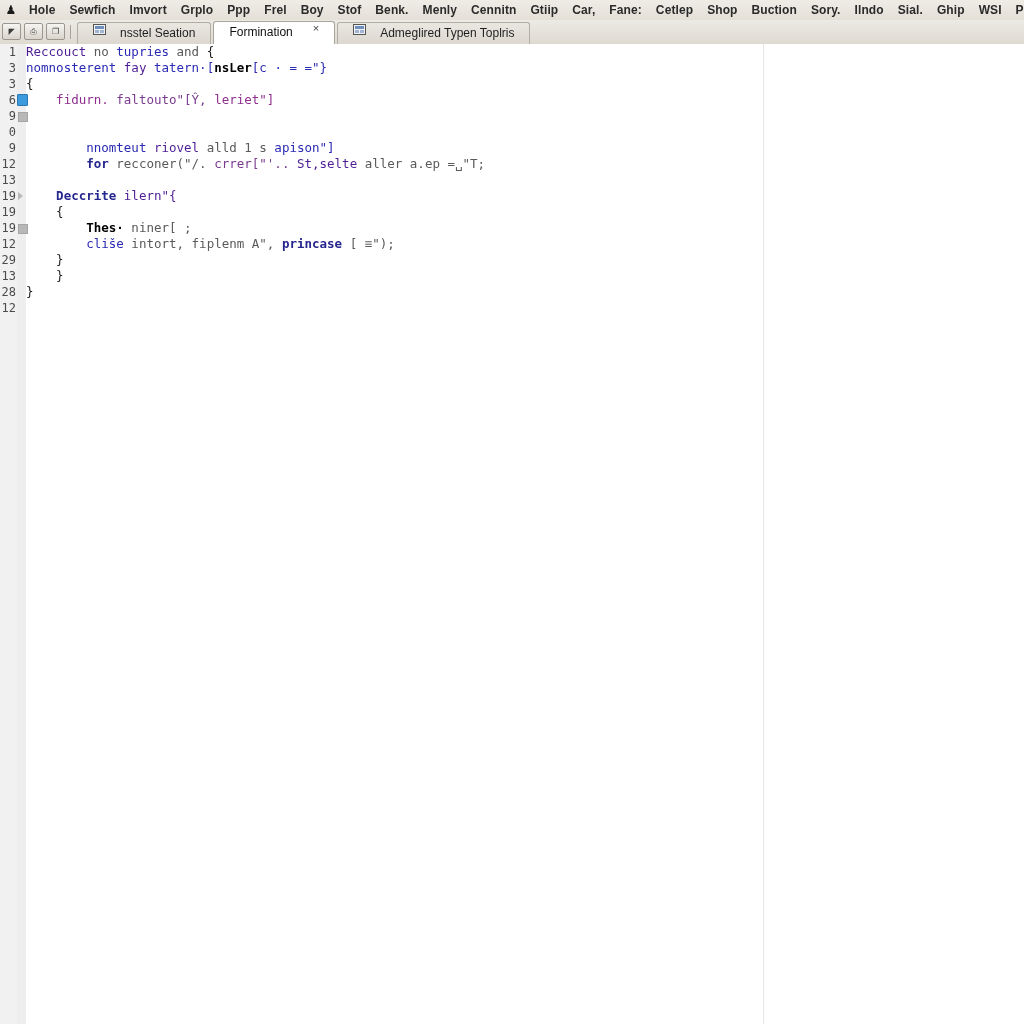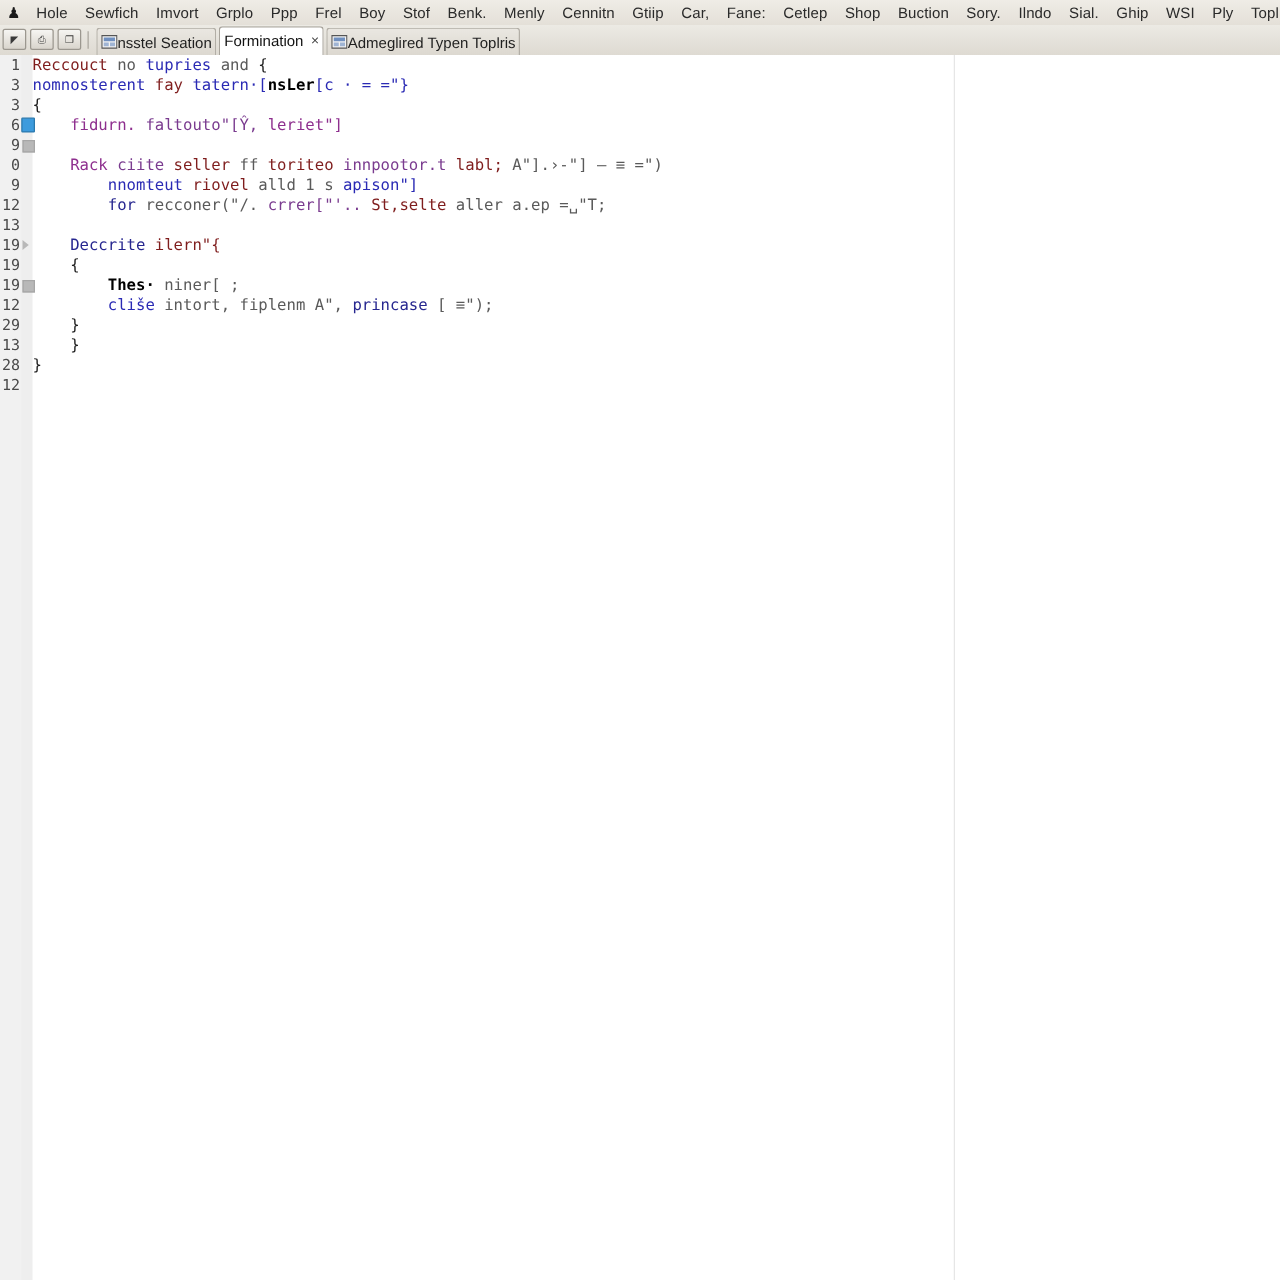--- a/index.html
+++ b/index.html
@@ -32,20 +32,21 @@
     overflow: hidden;
     filter: blur(0.35px);
   }
   .menu-item {
     font-size: 12px;
     color: #2a2a2a;
     padding: 0 7px;
     line-height: 19px;
     letter-spacing: 0.1px;
     flex: 0 0 auto;
+    font-weight: bold;
   }
   #app-glyph {
     width: 22px;
     text-align: center;
     font-size: 12px;
     color: #1a1a1a;
     flex: 0 0 auto;
   }
 
   
@@ -76,23 +77,22 @@
   }
   .tb-sep {
     width: 1px; height: 14px;
     background: #a9a59d;
     margin: 0 4px 5px 4px;
     flex: 0 0 auto;
   }
   .tab {
     height: 21px;
     display: flex;
-    align-items: center;
-    gap: 0;
-    padding: 0 3px;
+    gap: 14px;
+    padding: 0 15px;
     font-size: 12px;
     color: #1f1f1f;
     border: 1px solid #b2aea6;
     border-bottom: none;
     border-radius: 3px 3px 0 0;
     background: linear-gradient(#eae7e1, #dcd8d0);
     margin-left: 2px;
     flex: 0 0 auto;
     filter: blur(0.35px);
   }
@@ -196,27 +196,27 @@
   .mk-fold {
     top: 4px;
     width: 0; height: 0;
     border-left: 5px solid #b8b8b8;
     border-top: 4px solid transparent;
     border-bottom: 4px solid transparent;
     background: none;
   }
 
   
-  .c-green  { color: #7f1d1d; }
+  .c-green  { color: #4c1d95; }
   .c-blue   { color: #2a2ab4; }
   .c-purple { color: #7a3b8f; }
   .c-black  { color: #202020; }
   .c-gray   { color: #5a5a5a; }
   .c-dark   { color: #000000; font-weight: bold; }
-  .c-navy   { color: #26268f; font-weight: normal; }
+  .c-navy   { color: #26268f; font-weight: bold; }
   .c-mag    { color: #8e2f8e; }
 </style>
 </head>
 <body>
 
 <div id="app">
 
   <div id="menubar">
     <div id="app-glyph">♟</div>
   <div class="menu-item">Hole</div>
@@ -277,21 +277,21 @@
   <div id="editor">
     <div id="gutter"></div>
     <div id="annobar"></div>
     <div id="ruler" style="left: 763px;"></div>
     <div class="code-lines" id="code-lines">
         <div class="line"><div class="lno">1</div><div class="ltxt"><span class="c-green">Reccouct </span><span class="c-gray">no </span><span class="c-blue">tupries </span><span class="c-gray">and </span><span class="c-black">{</span></div></div>
         <div class="line"><div class="lno">3</div><div class="ltxt"><span class="c-blue">nomnosterent </span><span class="c-green">fay </span><span class="c-blue">tatern·[</span><span class="c-dark">nsLer</span><span class="c-blue">[c · = ="}</span></div></div>
         <div class="line"><div class="lno">3</div><div class="ltxt"><span class="c-black">{</span></div></div>
         <div class="line"><div class="lno">6</div><span class="mk mk-bp"></span><div class="ltxt"><span class="c-mag">    fidurn. </span><span class="c-purple">faltouto"[Ŷ, </span><span class="c-mag">leriet"]</span></div></div>
         <div class="line"><div class="lno">9</div><span class="mk mk-gray"></span><div class="ltxt"><span class="c-black"></span></div></div>
-        <div class="line"><div class="lno">0</div><div class="ltxt"><span class="c-mag">    Rack </span><span class="c-purple">ciite </span><span class="c-green">seller </span><span class="c-gray">ff </span><span class="c-green">toriteo </span><span class="c-purple">innpootor.t </span><span class="c-green">labl; </span><span class="c-gray">A"].›-"] – ≡ =")</span></div></div>
+        <div class="line"><div class="lno">0</div></div>
         <div class="line"><div class="lno">9</div><div class="ltxt"><span class="c-blue">        nnomteut </span><span class="c-green">riovel </span><span class="c-gray">alld 1 s </span><span class="c-blue">apison"]</span></div></div>
         <div class="line"><div class="lno">12</div><div class="ltxt"><span class="c-navy">        for </span><span class="c-gray">recconer("/. </span><span class="c-purple">crrer["'.. </span><span class="c-green">St,selte </span><span class="c-gray">aller </span><span class="c-gray">a.ep =␣"Т;</span></div></div>
         <div class="line"><div class="lno">13</div><div class="ltxt"><span class="c-black"></span></div></div>
         <div class="line"><div class="lno">19</div><span class="mk mk-fold"></span><div class="ltxt"><span class="c-navy">    Deccrite </span><span class="c-green">ilern"{</span></div></div>
         <div class="line"><div class="lno">19</div><div class="ltxt"><span class="c-black">    {</span></div></div>
         <div class="line"><div class="lno">19</div><span class="mk mk-gray"></span><div class="ltxt"><span class="c-dark">        Thes· </span><span class="c-gray">niner[ ;</span></div></div>
         <div class="line"><div class="lno">12</div><div class="ltxt"><span class="c-blue">        cliše </span><span class="c-gray">intort, </span><span class="c-gray">fiplenm </span><span class="c-gray">A", </span><span class="c-navy">princase </span><span class="c-gray">[ ≡");</span></div></div>
         <div class="line"><div class="lno">29</div><div class="ltxt"><span class="c-black">    }</span></div></div>
         <div class="line"><div class="lno">13</div><div class="ltxt"><span class="c-black">    }</span></div></div>
         <div class="line"><div class="lno">28</div><div class="ltxt"><span class="c-black">}</span></div></div>

